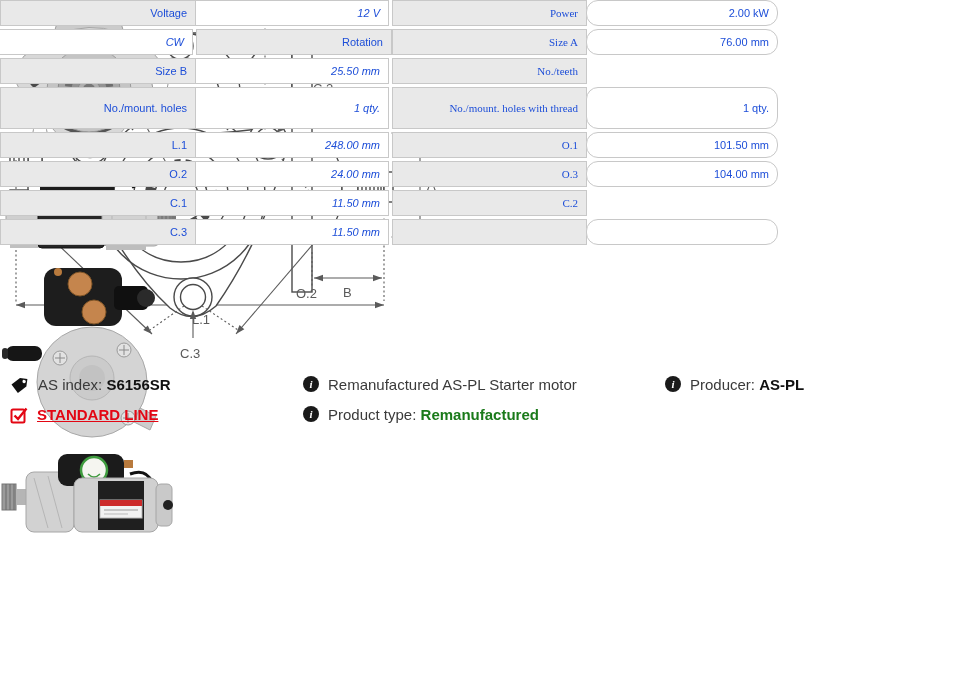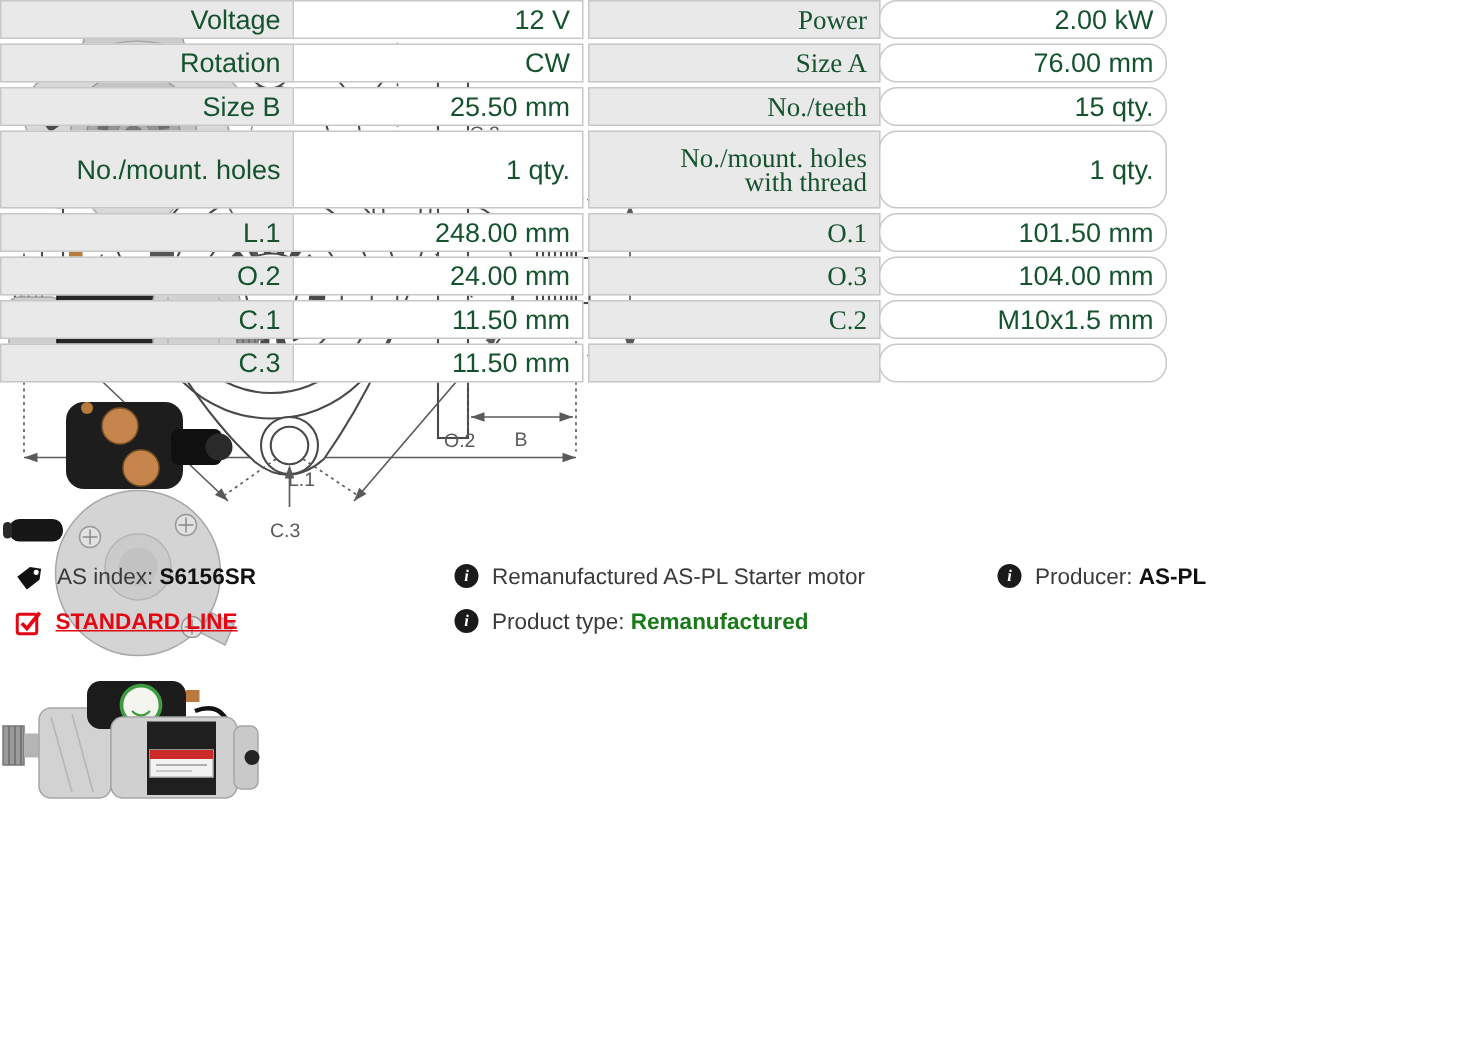--- a/index.html
+++ b/index.html
@@ -25,28 +25,28 @@
     background:#1a1a1a; color:#fff; align-items:center; justify-content:center;
     font:italic bold 11px "Liberation Serif", serif; flex:0 0 auto;
   }
   .standard-line { color:#e30613; font-weight:bold;text-decoration:underline; }
   .green { color:#1a7a1a; font-weight:bold;margin-top:13px; }
   #logo { position:absolute; left:692; top:397; }
 
   
   #spec-table { position:absolute; left:8; top:442; width:784px; }
   .spec-row { display:flex; height:26px; margin-bottom:3px; }
-  .spec-row.tall { height:52px; }
+  .spec-row.tall { height:42px; }
   .cell {
     border:1px solid #c8c8c8; display:flex; align-items:center; justify-content:flex-end;
-    font-size:18px; color:#14532d; text-align:right; line-height:16px;
+    font-size:11px; color:#1d4ed8; text-align:right; line-height:16px;
   }
   .cell.label { background:#e9e9e9; padding:0 8px 0 30px; }
   .cell.value { background:#fff; padding:0 8px; margin-left:-1px; }
-  .w-l1 { width:196px; } .w-v1 { width:194px; margin-right:3px; }
+  .w-l1 { width:196px; } .w-v1 { width:194px; margin-right:3px;font-style:italic; }
   .w-l2 { width:195px;font-family:Liberation Serif, serif; } .w-v2 { width:192px;border-radius:12px; }
 </style>
 </head>
 <body>
 
 <div id="page">
 
   <svg id="side-drawing" width="440" height="332" viewBox="0 0 440 332">
     <g stroke="#4a4a4a" stroke-width="1.4" fill="#fff">
 
@@ -331,30 +331,29 @@
   </svg>
 
   <div id="spec-table">
     <div class="spec-row">
       <div class="cell label w-l1">Voltage</div>
       <div class="cell value w-v1">12 V</div>
       <div class="cell label w-l2">Power</div>
       <div class="cell value w-v2">2.00 kW</div>
     </div>
     <div class="spec-row">
+      <div class="cell value w-v1">CW</div>
       <div class="cell label w-l1">Rotation</div>
-      <div class="cell value w-v1">CW</div>
       <div class="cell label w-l2">Size A</div>
       <div class="cell value w-v2">76.00 mm</div>
     </div>
     <div class="spec-row">
       <div class="cell label w-l1">Size B</div>
       <div class="cell value w-v1">25.50 mm</div>
       <div class="cell label w-l2">No./teeth</div>
-      <div class="cell value w-v2">15 qty.</div>
     </div>
     <div class="spec-row tall">
       <div class="cell label w-l1">No./mount. holes</div>
       <div class="cell value w-v1">1 qty.</div>
       <div class="cell label w-l2">No./mount. holes with thread</div>
       <div class="cell value w-v2">1 qty.</div>
     </div>
     <div class="spec-row">
       <div class="cell label w-l1">L.1</div>
       <div class="cell value w-v1">248.00 mm</div>
@@ -364,21 +363,20 @@
     <div class="spec-row">
       <div class="cell label w-l1">O.2</div>
       <div class="cell value w-v1">24.00 mm</div>
       <div class="cell label w-l2">O.3</div>
       <div class="cell value w-v2">104.00 mm</div>
     </div>
     <div class="spec-row">
       <div class="cell label w-l1">C.1</div>
       <div class="cell value w-v1">11.50 mm</div>
       <div class="cell label w-l2">C.2</div>
-      <div class="cell value w-v2">M10x1.5 mm</div>
     </div>
     <div class="spec-row">
       <div class="cell label w-l1">C.3</div>
       <div class="cell value w-v1">11.50 mm</div>
       <div class="cell label w-l2"></div>
       <div class="cell value w-v2"></div>
     </div>
   </div>
 
 </div>

